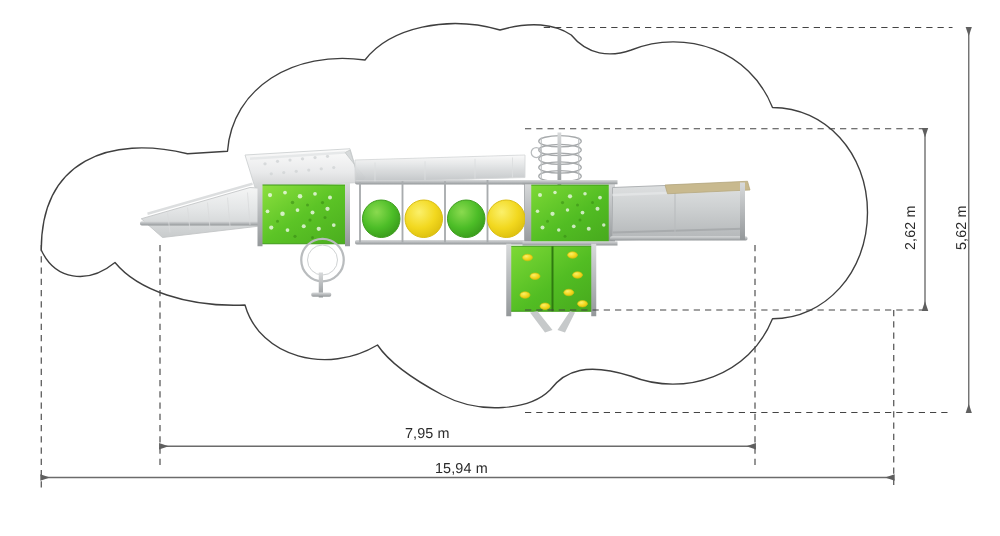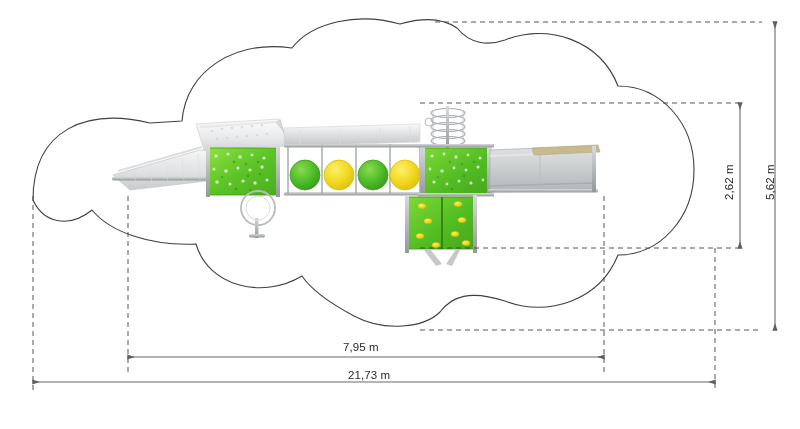--- a/index.html
+++ b/index.html
@@ -29,21 +29,21 @@
     font-family: "Liberation Sans", sans-serif;
     font-size: 11.5px;
     color: #2a2a2a;
     white-space: nowrap;
     letter-spacing: 0.1px;
   }
   .vert {
     transform-origin: 0 0;
     transform: rotate(-90deg);
   }
-  #lbl-width-inner { left: 343px; top: 341px; text-align: center; }
+  #lbl-width-inner { left: 324px; top: 341px; text-align: center; }
   #lbl-width-outer { left: 348px; top: 369px; }
   #lbl-height-inner { left: 723px; top: 200px; }
   #lbl-height-outer { left: 764px; top: 200px; }
 </style>
 </head>
 <body>
 
 <div id="canvas">
 
   <svg id="drawing" viewBox="0 0 800 429" xmlns="http://www.w3.org/2000/svg">
@@ -320,19 +320,19 @@
       <line x1="128" y1="357" x2="604" y2="357" marker-start="url(#arrowStart)" marker-end="url(#arrowEnd)"></line>
       <line x1="33" y1="382" x2="715" y2="382" marker-start="url(#arrowStart)" marker-end="url(#arrowEnd)"></line>
       <line x1="740" y1="103" x2="740" y2="248" marker-start="url(#arrowStart)" marker-end="url(#arrowEnd)"></line>
       <line x1="775" y1="22" x2="775" y2="330" marker-start="url(#arrowStart)" marker-end="url(#arrowEnd)"></line>
     </g>
 
   </svg>
 
   <div class="dim-label" id="lbl-width-inner">7,95 m</div>
 
-  <div class="dim-label" id="lbl-width-outer">21,73 m</div>
+  <div class="dim-label" id="lbl-width-outer">15,94 m</div>
 
   <div class="dim-label vert" id="lbl-height-inner">2,62 m</div>
 
   <div class="dim-label vert" id="lbl-height-outer">5,62 m</div>
 
 </div>
 
 </body></html>

